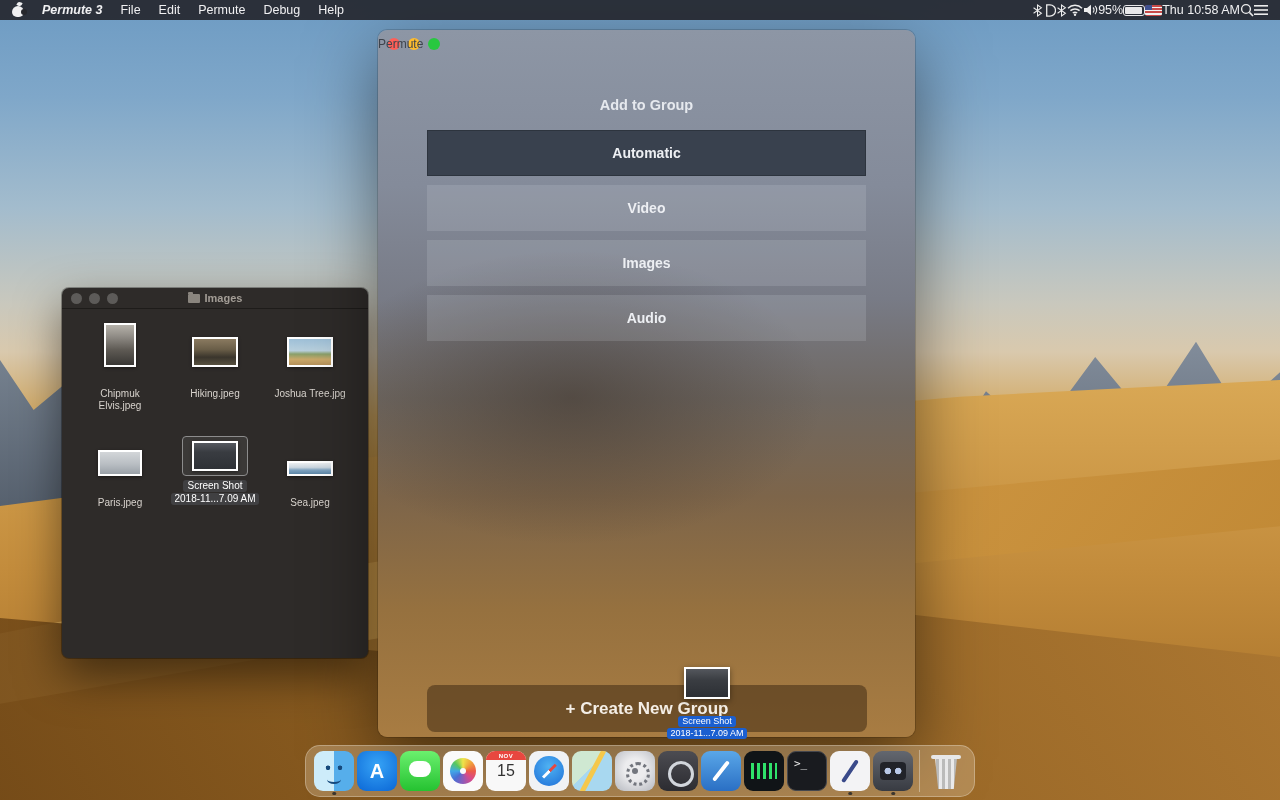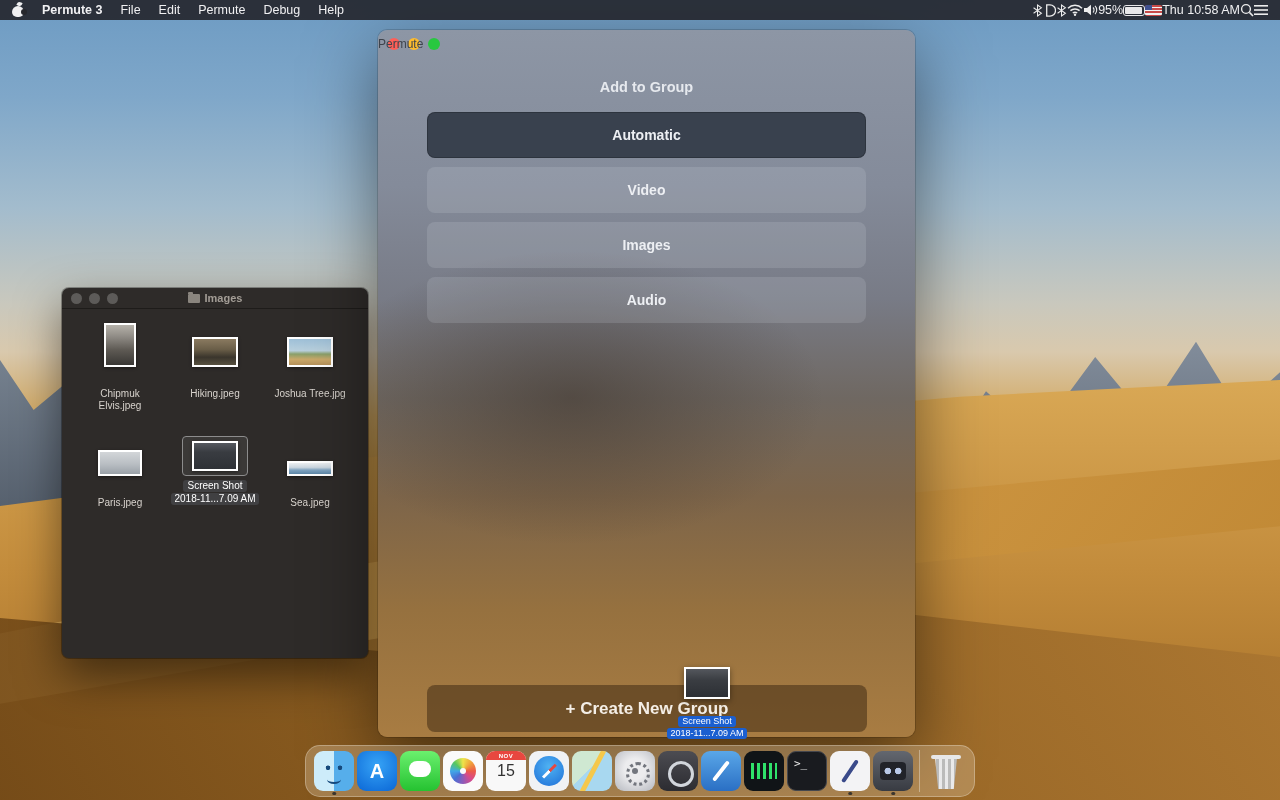--- a/index.html
+++ b/index.html
@@ -23,21 +23,21 @@
     clip-path:polygon(0 55%, 25% 38%, 55% 22%, 100% 8%, 100% 26%, 60% 40%, 30% 56%, 0 74%); }
   .dune-shadow { position:absolute; left:0; bottom:0; width:100%; height:260px; z-index:4; opacity:.85;
     background:linear-gradient(90deg,#6e4616 0%,#8a5c20 40%,#a87430 100%);
     clip-path:polygon(0 100%, 0 30%, 35% 45%, 70% 28%, 100% 45%, 100% 100%); }
 
   
   .menubar { position:absolute; top:0; left:0; right:0; height:20px; z-index:50;
     background:rgba(36,37,43,0.9); color:#f0f0f2; font-size:12.5px;
     display:flex; align-items:center; padding:0 12px; }
   .mb-left { display:flex; align-items:center; gap:18px; }
-  .mb-appname { font-weight:bold; }
+  .mb-appname { font-weight:bold;font-style:italic; }
   .mb-item { cursor:default; }
   .apple { position:relative; width:12px; height:14px; display:inline-block; }
   .apple::before { content:""; position:absolute; left:0; top:3px; width:12px; height:11px; background:#f0f0f2; border-radius:6px 6px 5px 5px; }
   .apple::after { content:""; position:absolute; right:2px; top:-1px; width:5px; height:4px; background:#f0f0f2; border-radius:70% 0 70% 0; transform:rotate(25deg); }
   .apple .bite { position:absolute; right:-3px; top:6px; width:6px; height:6px; background:#26272c; border-radius:50%; }
   .mb-right { margin-left:auto; display:flex; align-items:center; }
   .mb-right svg { display:block; }
   .battery { position:relative; width:22px; height:11px; border:1px solid #e8e8ea; border-radius:3px; }
   .battery::before { content:""; position:absolute; left:1px; top:1px; bottom:1px; width:17px; background:#e8e8ea; border-radius:1px; }
   .battery::after { content:""; position:absolute; right:-4px; top:3px; width:2.5px; height:5px; background:#e8e8ea; border-radius:0 2px 2px 0; }
@@ -49,23 +49,23 @@
   
   .win-permute { position:absolute; left:378px; top:30px; width:537px; height:707px; z-index:20;
     border-radius:9px; box-shadow:0 24px 70px rgba(0,0,0,.5), 0 0 0 1px rgba(0,0,0,.15);
     background:
       radial-gradient(ellipse 360px 210px at 36% 52%, rgba(56,46,38,0.5), transparent 70%),
       linear-gradient(180deg,#8d96a5 0%,#848b9a 22%,#787b86 38%,#6f6862 52%,#7d654a 66%,#96713f 82%,#a87c42 100%); }
   .p-titlebar { position:relative; height:27px; display:flex; align-items:center; padding:0 10px; }
   .tl { width:12px; height:12px; border-radius:50%; margin-right:8px; }
   .tl.red { background:#ff5f57; } .tl.yellow { background:#febc2e; } .tl.green { background:#28c840; }
   .p-title { position:absolute; left:0; right:0; text-align:left; font-size:12px; color:#3e444d; }
-  .p-heading { margin-top:22px; text-align:center; font-size:14.5px; font-weight:bold; color:#e6e9ee; }
+  .p-heading { margin-top:40px; text-align:center; font-size:14.5px; font-weight:bold; color:#e6e9ee; }
   .p-groups { margin:17px 49px 0 49px; display:flex; flex-direction:column; gap:9px; }
-  .group-btn { height:46px; border-radius:8px; display:flex; align-items:center; justify-content:center;
+  .group-btn { height:46px; border-radius:0; display:flex; align-items:center; justify-content:center;
     font-size:14px; font-weight:bold; color:#edeff3; background:rgba(215,222,232,0.16); cursor:default; }
   .group-btn.selected { background:#39414e; box-shadow:inset 0 0 0 1px rgba(0,0,0,.2); }
   .create-btn { position:absolute; left:49px; right:48px; bottom:5px; height:47px; border-radius:8px;
     background:rgba(66,44,20,0.55); display:flex; align-items:center; justify-content:center;
     font-size:17px; font-weight:bold; color:#f4eee6; }
 
   
   .drag-thumb { position:absolute; left:684px; top:667px; width:46px; height:32px; z-index:30;
     border:2px solid #fff; background:linear-gradient(180deg,#54575d 0%,#3a3d42 40%,#2c2f34 100%);
     box-shadow:0 2px 6px rgba(0,0,0,.4); }

